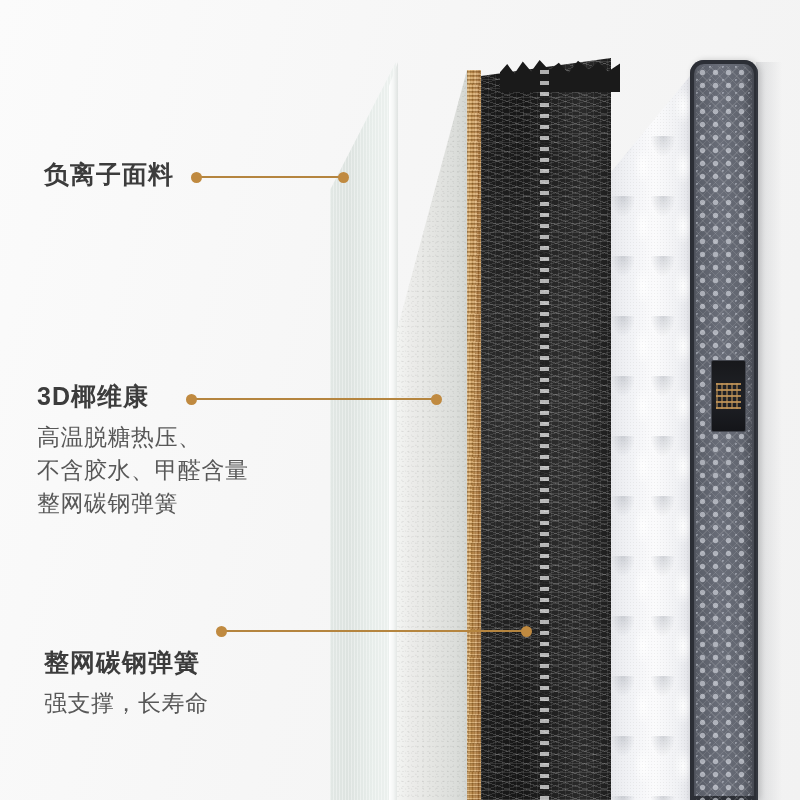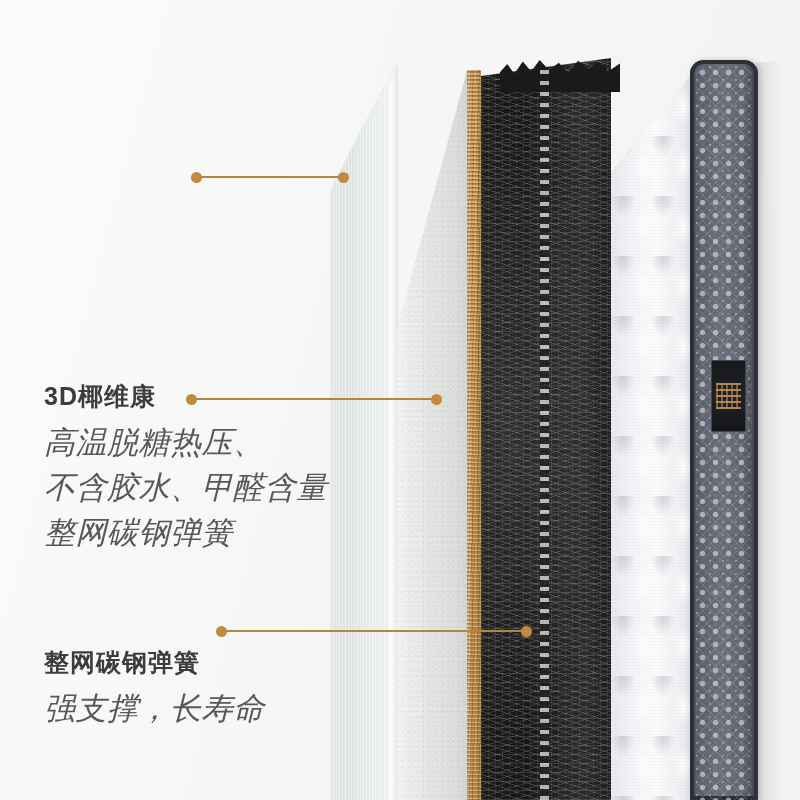--- a/index.html
+++ b/index.html
@@ -258,25 +258,24 @@
   }
   .callout-title {
     font-size: 25px;
     font-weight: bold;
     color: #3c3c3c;
     letter-spacing: 1px;
     line-height: 1.15;
   }
   .callout-body {
     margin-top: 10px;
-    font-size: 31px;
+    font-size: 23px;
     color: #585858;
     line-height: 1.45;
     letter-spacing: 0.5px;
-    font-style: italic;
   }
   .leader {
     position: absolute;
     height: 2px;
     background: #b5853f;
   }
   .leader .dot {
     position: absolute;
     top: 50%;
     width: 11px;
@@ -304,26 +303,29 @@
     <div class="layer layer-quilt"></div>
     <div class="layer layer-cover"></div>
     <div class="cover-label"></div>
     <div class="stack-shadow"></div>
   </div>
 
   <div class="leader" style="left:196px; top:176px; width:148px;">
     <span class="dot start"></span>
     <span class="dot end"></span>
   </div>
+  <div class="callout" style="left:44px; top:160px;">
+    <div class="callout-title">负离子面料</div>
+  </div>
 
   <div class="leader" style="left:191px; top:398px; width:246px;">
     <span class="dot start"></span>
     <span class="dot end"></span>
   </div>
-  <div class="callout" style="left:44px; top:382px;">
+  <div class="callout" style="left:37px; top:382px;">
     <div class="callout-title">3D椰维康</div>
     <div class="callout-body">
       <div>高温脱糖热压、</div>
       <div>不含胶水、甲醛含量</div>
       <div>整网碳钢弹簧</div>
     </div>
   </div>
 
   <div class="leader" style="left:221px; top:630px; width:306px;">
     <span class="dot start"></span>

